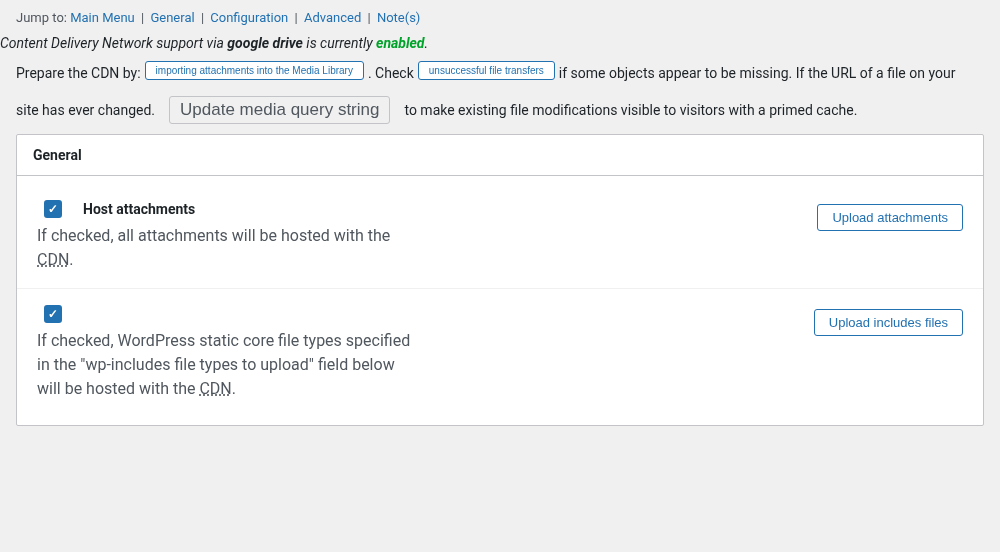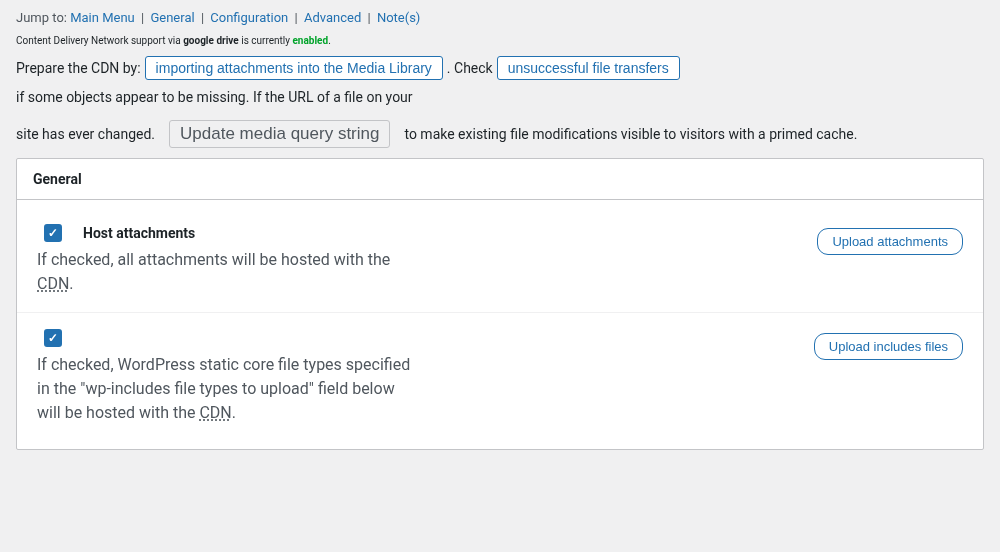--- a/index.html
+++ b/index.html
@@ -19,24 +19,25 @@
       font-size: 13px;
       color: #50575e;
       background: #f0f0f1;
     }
     .top-nav a {
       color: #2271b1;
       text-decoration: none;
     }
     .top-nav .separator { color: #50575e; margin: 0 3px; }
     .cdn-status-bar {
-      padding: 4px 16px 6px;
-      font-size: 10px;
-      color: #1d2327;
-      background: #f0f0f1;
+      padding: 4px 0 6px;
+      font-size: 14px;
+      color: #1d2327;
+      background: #f0f0f1;
+      font-style: italic;
     }
     .cdn-status-bar strong { font-weight: 700; }
     .cdn-status-bar .enabled {
       color: #00a32a;
       font-weight: 700;
     }
     .prepare-cdn-bar {
       padding: 4px 16px 6px;
       font-size: 14px;
       color: #1d2327;
@@ -47,21 +48,21 @@
       gap: 4px;
       line-height: 1.8;
     }
     .btn-link {
       display: inline-block;
       border: 1px solid #2271b1;
       border-radius: 3px;
       padding: 3px 10px;
       color: #2271b1;
       background: #fff;
-      font-size: 14px;
+      font-size: 10px;
       cursor: pointer;
       text-decoration: none;
       white-space: nowrap;
     }
     .btn-muted {
       display: inline-block;
       border: 1px solid #c3c4c7;
       border-radius: 3px;
       padding: 3px 10px;
       color: #50575e;
@@ -154,21 +155,21 @@
     }
     .setting-right {
       display: flex;
       align-items: flex-start;
       justify-content: flex-start;
       padding-top: 4px;
       padding-left: 30px;
     }
     .btn-upload {
       border: 1px solid #2271b1;
-      border-radius: 11px;
+      border-radius: 3px;
       background: #fff;
       color: #2271b1;
       font-size: 13px;
       padding: 5px 14px;
       cursor: pointer;
       white-space: nowrap;
     }
   </style>
 </head>
 <body>

